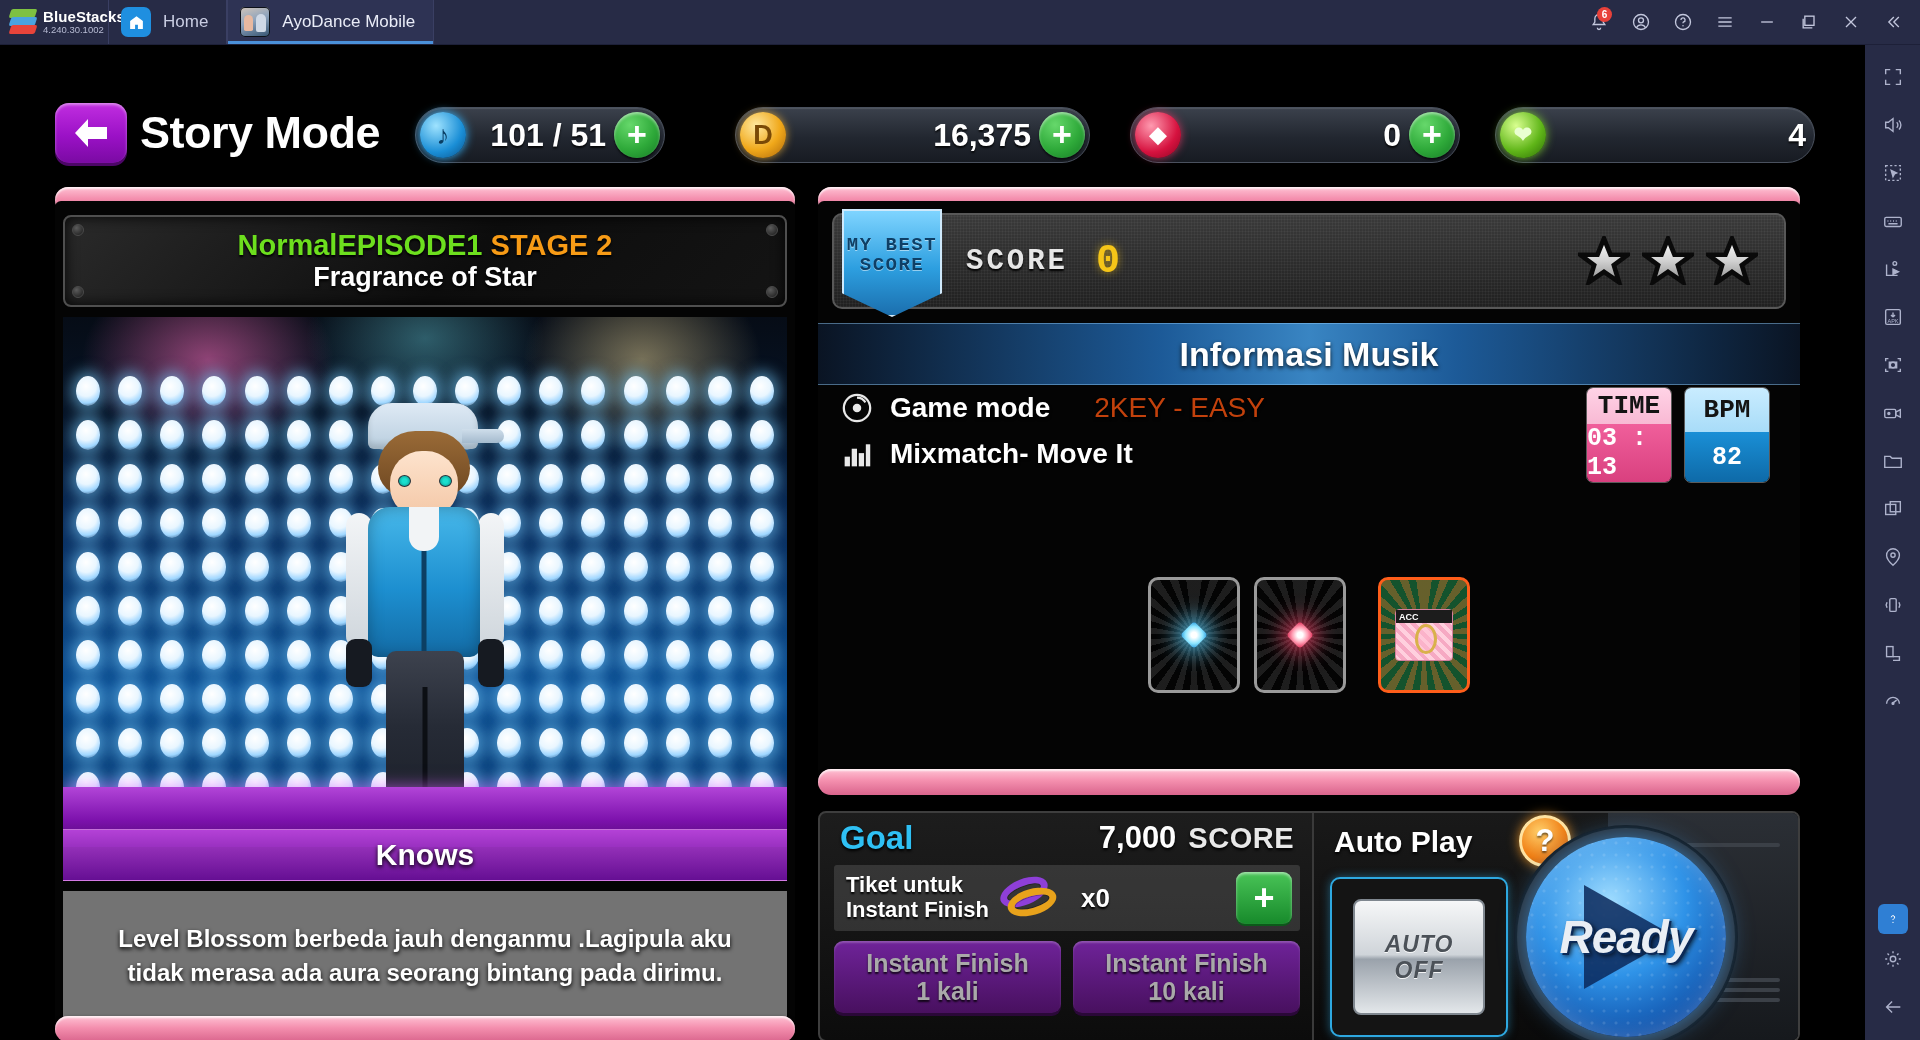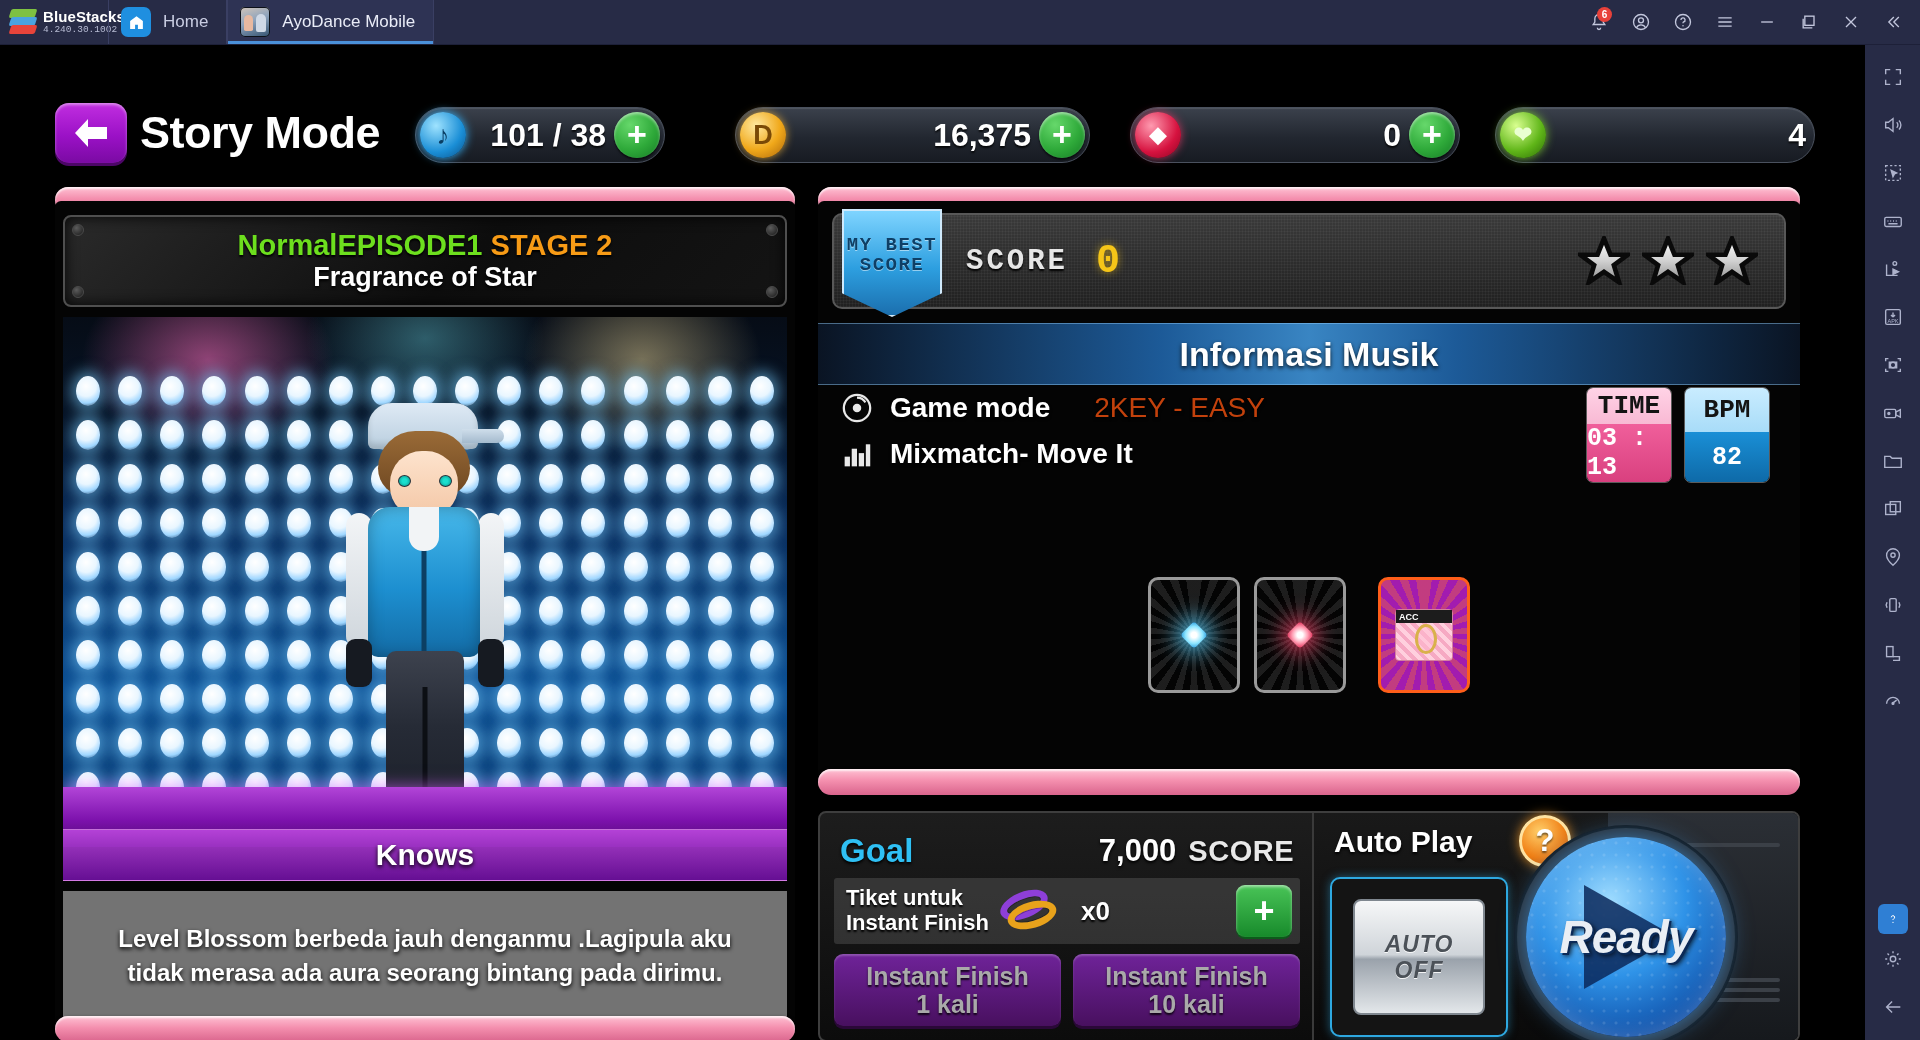--- a/index.html
+++ b/index.html
@@ -22,21 +22,21 @@
   .bs-logo-glyph { width: 26px; height: 26px; position: relative; flex: none; }
   .bs-logo-glyph i {
     position: absolute; left: 0; width: 26px; height: 9px; border-radius: 2px;
     transform: skewX(-18deg);
   }
   .bs-logo-glyph i:nth-child(1){ top: 0;  background:#7ec142; }
   .bs-logo-glyph i:nth-child(2){ top: 8px;background:#4aa3df; }
   .bs-logo-glyph i:nth-child(3){ top:16px;background:#e8443a; }
   .bs-logo-txt { line-height: 1.05; }
   .bs-name { color:#fff; font-size:15px; font-weight:bold; letter-spacing:.1px;}
-  .bs-ver  { color:#b8bcd4; font-size:9.5px;font-family:Liberation Mono, monospace; }
+  .bs-ver  { color:#b8bcd4; font-size:9.5px; }
 
   .bs-tab {
     display:flex; align-items:center; gap:12px; padding:0 18px 0 12px;
     border-left:1px solid #3a3f63; border-right:1px solid #3a3f63;
     position:relative; cursor:pointer;
   }
   .bs-tab.active { background:#2e3354; }
   .bs-tab.active:after{
     content:""; position:absolute; left:0; right:0; bottom:0; height:3px; background:#4a90d9;
   }
@@ -338,42 +338,42 @@
   .rw-card .rays{
     position:absolute; inset:0;
     background:repeating-conic-gradient(from 0deg at 50% 50%, rgba(255,255,255,.10) 0deg 8deg, rgba(0,0,0,0) 8deg 16deg);
   }
   .rw-card .gem{
     position:absolute; left:50%; top:50%; transform:translate(-50%,-50%) rotate(45deg);
     width:20px;height:20px; border-radius:4px;
   }
   #rw1 .gem{ background:radial-gradient(circle,#ffffff 20%,#8fe6ff 60%,#1a8fd6 100%); box-shadow:0 0 20px 7px rgba(90,210,255,.75);}
   #rw2 .gem{ background:radial-gradient(circle,#ffffff 20%,#ff9fb4 55%,#d61a45 100%); box-shadow:0 0 20px 7px rgba(255,70,110,.7);}
-  #rw3{ border-color:#ff5e1a; background:#a21caf;margin-left:18px; }
+  #rw3{ border-color:#ff5e1a; background:#14532d;margin-left:18px; }
   #rw3 .rays{ background:repeating-conic-gradient(from 0deg at 50% 50%, rgba(255,120,40,.35) 0deg 8deg, rgba(0,0,0,0) 8deg 16deg);}
   #rw3 .acc{
     position:absolute; left:50%;top:50%;transform:translate(-50%,-50%);
     width:58px;height:52px;border-radius:4px;
     background:repeating-linear-gradient(45deg,#ffd0de 0 4px,#f6a9c3 4px 8px);
     border:1px solid #d4809f; display:flex; align-items:flex-start;
   }
   #rw3 .acc .hdr{ width:100%;height:13px;background:#1c1c1c;color:#fff;font-size:9px;
     font-weight:bold;display:flex;align-items:center;padding-left:3px;}
   #rw3 .ring{
     position:absolute;left:52%;top:54%;transform:translate(-50%,-50%);
     width:22px;height:30px;border-radius:50%;border:3px solid #d9b14a;background:rgba(255,190,210,.5);
   }
 
   
   #bottom-right{
     position:absolute; left:818px; top:766px; width:982px; height:231px;
     background:linear-gradient(180deg,#1d1d1d,#0c0c0c);
     border:2px solid #3e3e3e; border-radius:8px; display:flex;
   }
-  #goal-col{ width:492px; position:relative; padding:19px 12px 10px 14px; }
+  #goal-col{ width:492px; position:relative; padding:6px 12px 10px 14px; }
   #goal-row{ display:flex; align-items:center; justify-content:space-between; padding:0 6px; }
   #goal-label{ color:#2fc0f4; font-size:33px; font-weight:bold; text-shadow:0 2px 3px #000; }
   #goal-right{ display:flex; align-items:baseline; gap:12px; }
   #goal-num{ color:#fff; font-size:31px; font-weight:bold; text-shadow:0 2px 3px #000;}
   #goal-unit{ color:#e8e8e8; font-size:29px; font-weight:bold; letter-spacing:.5px; text-shadow:0 2px 3px #000;}
   #ticket-row{
     margin-top:8px; height:66px; border-radius:3px; background:rgba(255,255,255,.13);
     display:flex; align-items:center; padding:0 8px 0 12px; gap:10px;
   }
   #ticket-label{ color:#fff; font-size:22px; font-weight:bold; line-height:1.12; text-shadow:0 2px 2px #000;}
@@ -660,21 +660,21 @@
 
     <div id="back-btn">
       <svg viewBox="0 0 40 34">
           <path d="M17 3 4 17l13 14v-8h19v-12H17z"></path>
         </svg>
     </div>
     <div id="mode-title">Story Mode</div>
 
     <div class="cur-pill" id="cur-note">
       <div class="cur-icon" id="icon-note">♪</div>
-      <div class="cur-val">101 / 38</div>
+      <div class="cur-val">101 / 51</div>
       <div class="plus-btn">
           <span>+</span>
         </div>
     </div>
 
     <div class="cur-pill" id="cur-gold">
       <div class="cur-icon" id="icon-gold">D</div>
       <div class="cur-val">16,375</div>
       <div class="plus-btn">
           <span>+</span>

